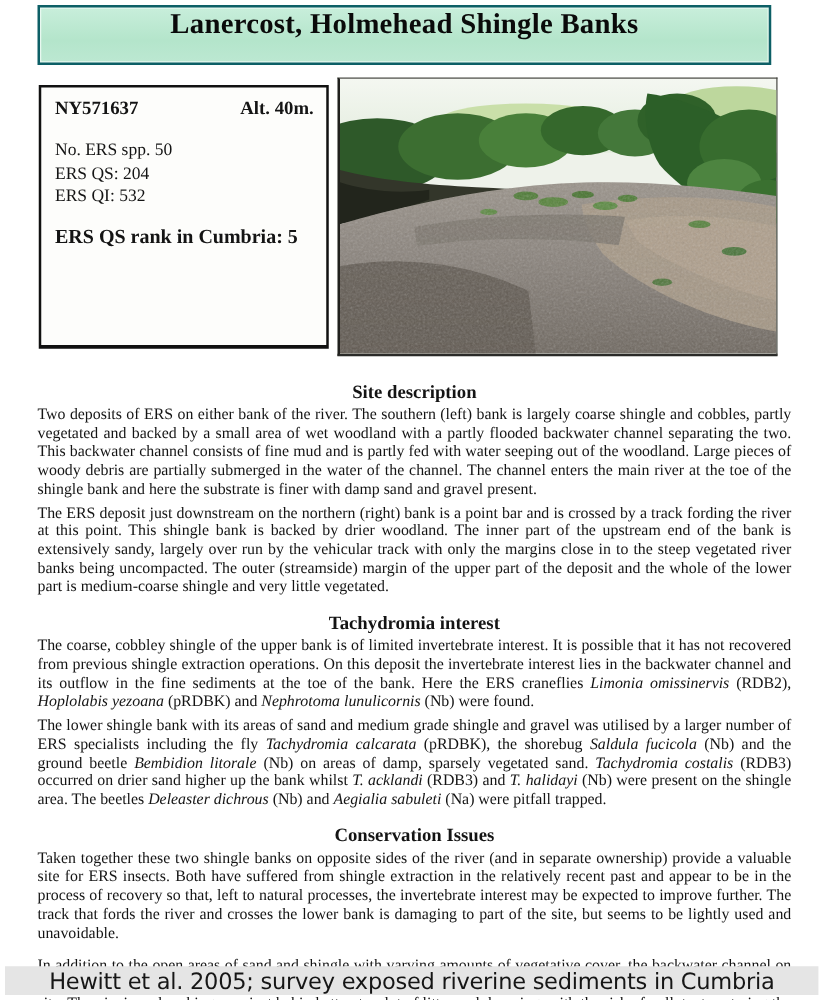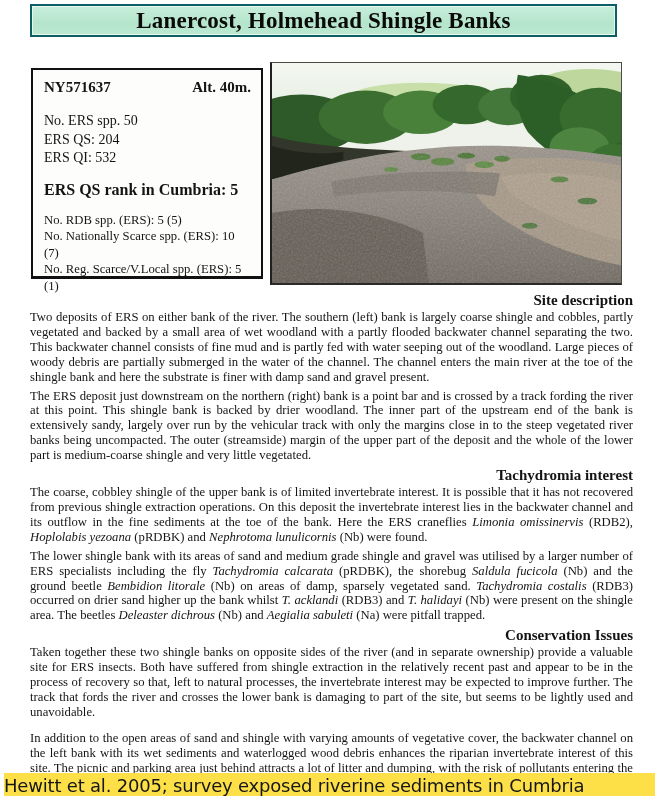--- a/index.html
+++ b/index.html
@@ -10,25 +10,25 @@
     height: 800px;
     background: #ffffff;
     font-family: "Liberation Serif", serif;
     color: #141414;
     overflow: hidden;
   }
   
   .banner {
     position: absolute;
     left: 30px; top: 4px;
-    width: 587px; height: 33px;
+    width: 587px; height: 48px;
     background: linear-gradient(180deg, #c8eedb 0%, #b4e5cb 60%, #bce8d2 100%);
     border: 2px solid #0d5f66;
     box-shadow: inset 0 0 0 1px #e8f8ef;
-    display: flex; align-items: center; justify-content: center;
+    display: flex; align-items: flex-start; justify-content: center;
   }
   .banner h1 {
     font-size: 23px;
     font-weight: bold;
     letter-spacing: 0.2px;
     color: #0a0a0a;
   }
   
   .info-box {
     position: absolute;
@@ -61,41 +61,42 @@
   
   .sections {
     position: absolute;
     left: 30px; top: 292px;
     width: 603px;
     text-align: justify;
   }
   .sections h3 {
     font-size: 15px;
     font-weight: bold;
-    margin: 0 0 1px;
-    text-align: right;
+    margin: 14px 0 1px;
+    text-align: center;
   }
   .sections p {
     font-size: 12.7px;
     line-height: 14.9px;
     margin: 0 0 4px;
   }
   .sections p.gap-before { margin-top: 11px; }
   .sections i { }
   
   .citation {
     position: absolute;
     left: 4px; top: 773px;
     width: 651px;
-    background: #fde047;
+    background: #e5e5e5;
     font-family: "DejaVu Sans", sans-serif;
     font-size: 18px;
     letter-spacing: -0.2px;
     color: #161616;
     padding-top: 2px;
+    text-align: center;
   }
 </style>
 </head>
 <body>
 
 <div class="page">
 
   <div class="banner">
     <h1>Lanercost, Holmehead Shingle Banks</h1>
   </div>
@@ -104,25 +105,20 @@
     <div class="row-top">
       <span>NY571637</span>
       <span>Alt. 40m.</span>
     </div>
     <div class="stats">
       <div>No. ERS spp. 50</div>
       <div>ERS QS: 204</div>
       <div>ERS QI: 532</div>
     </div>
     <div class="rank">ERS QS rank in Cumbria: 5</div>
-    <div class="species">
-      <div>No. RDB spp. (ERS): 5 (5)</div>
-      <div>No. Nationally Scarce spp. (ERS): 10 (7)</div>
-      <div>No. Reg. Scarce/V.Local spp. (ERS): 5 (1)</div>
-    </div>
   </div>
 
   <div class="photo">
     <svg viewBox="0 0 352 223" preserveAspectRatio="none">
       <defs>
         <linearGradient id="skyG" x1="0" y1="0" x2="0" y2="1">
           <stop offset="0" stop-color="#f4f7f1"></stop>
           <stop offset="1" stop-color="#e2ecdd"></stop>
         </linearGradient>
         <linearGradient id="gravelG" x1="0" y1="0" x2="0" y2="1">

